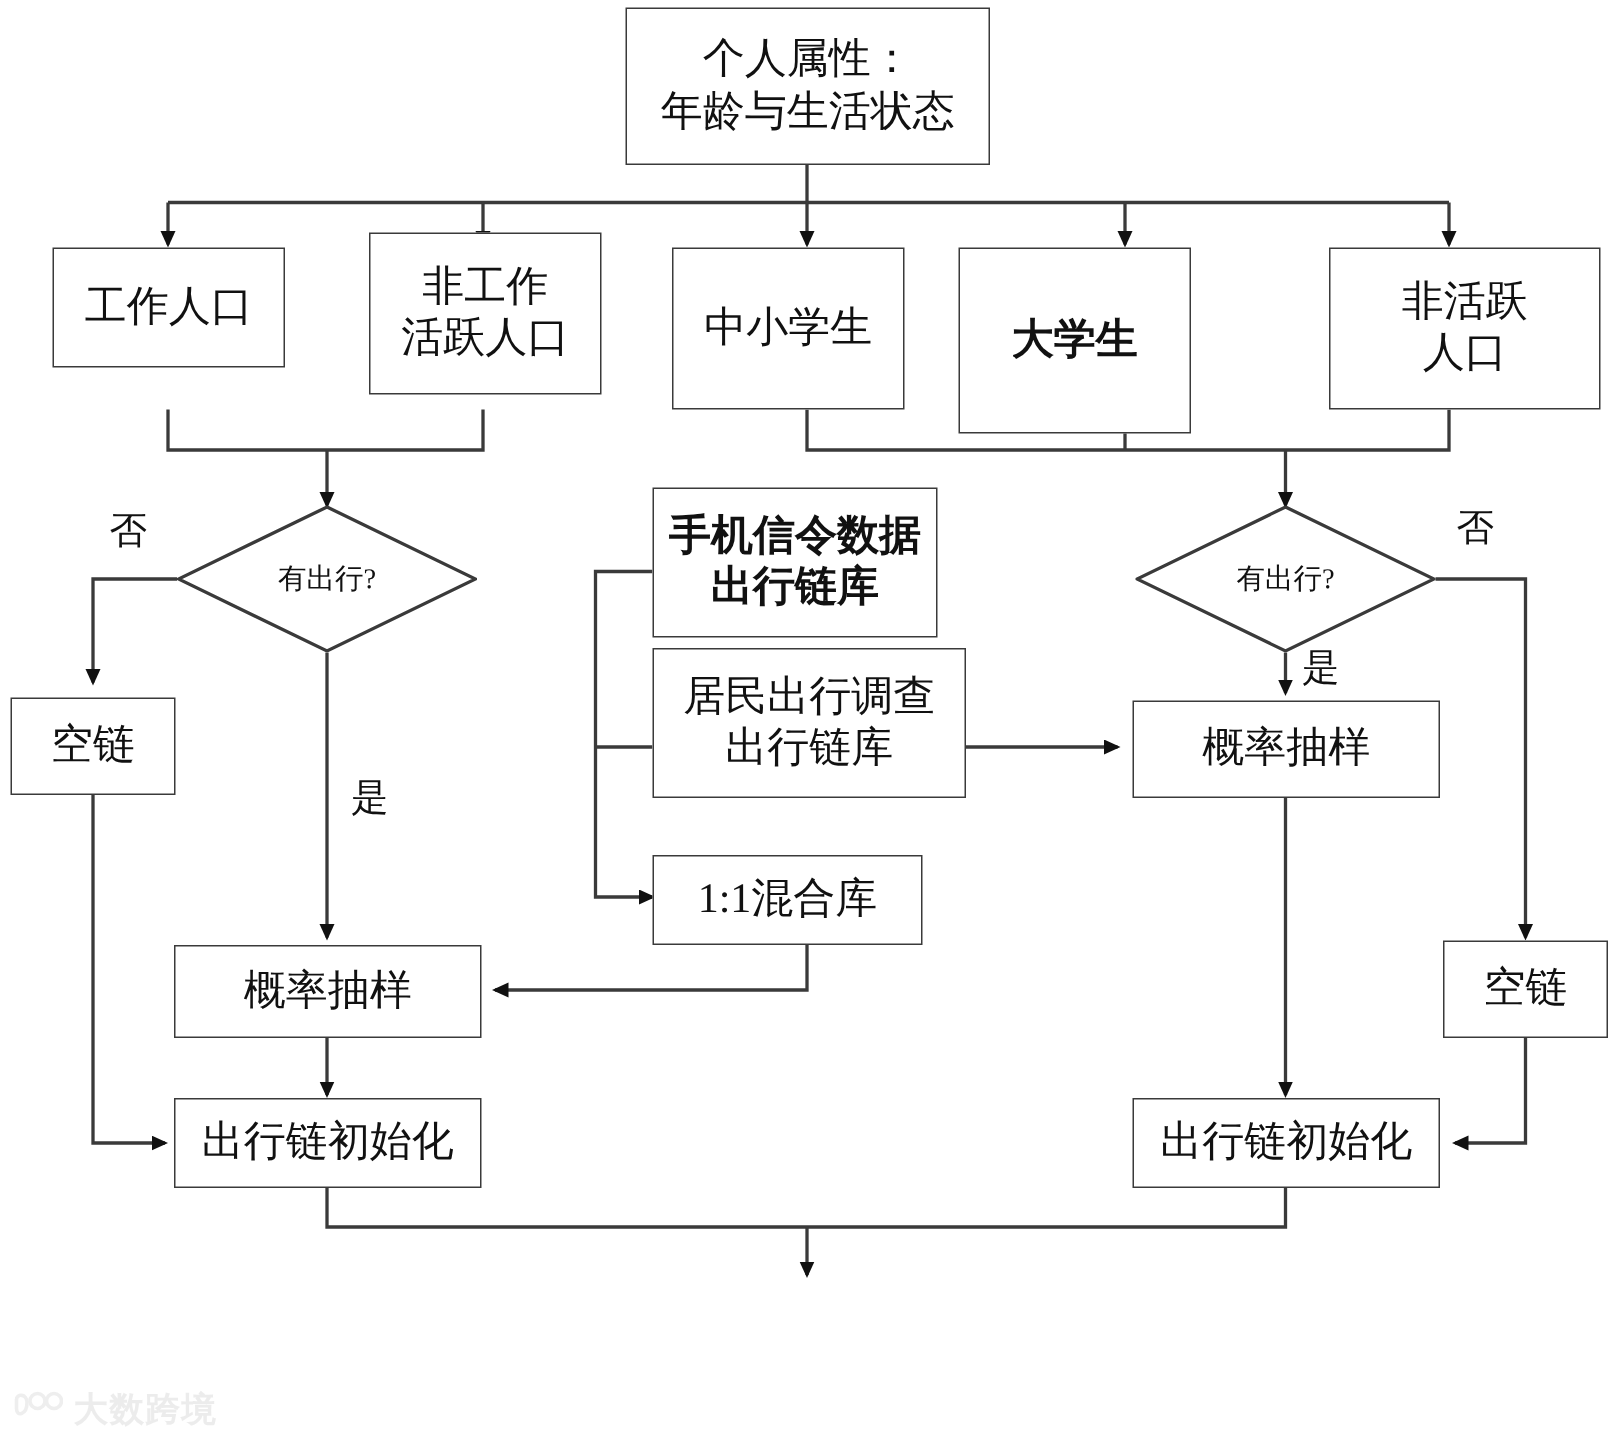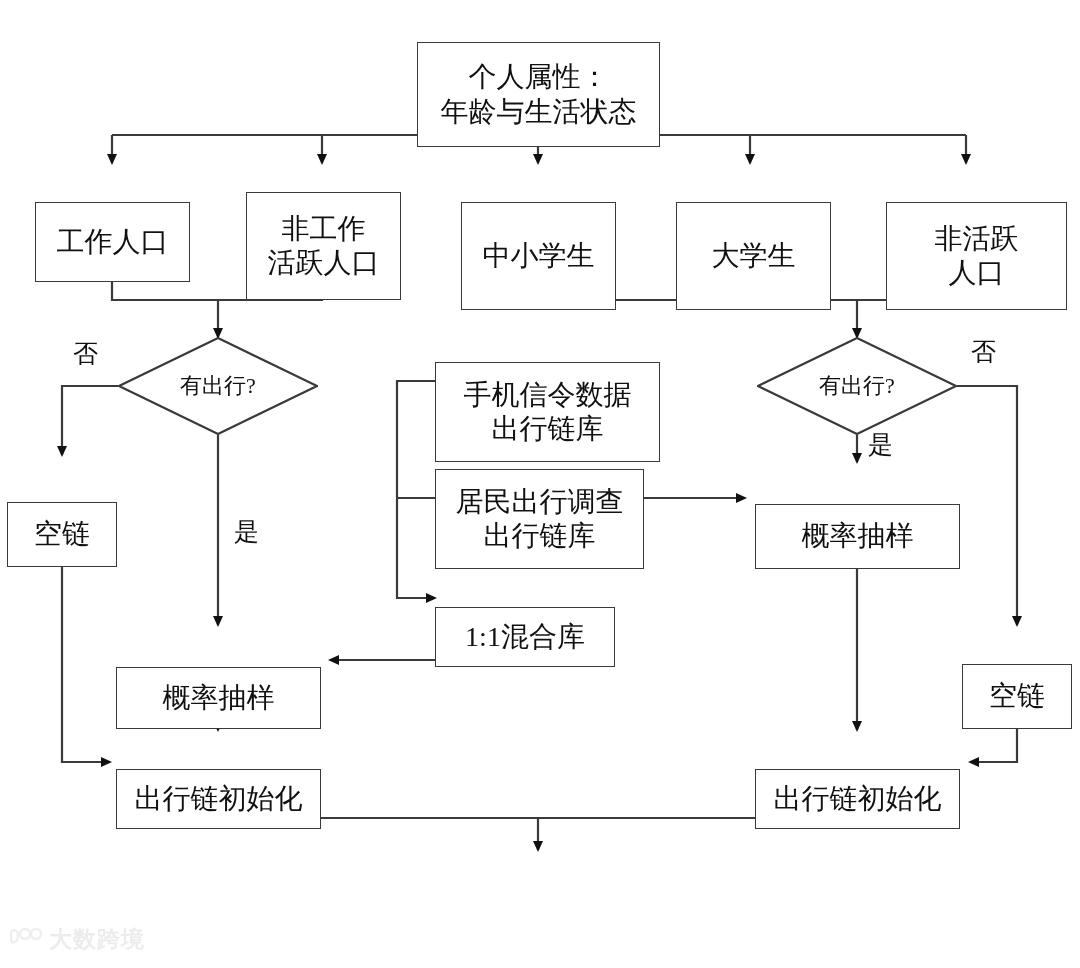--- a/index.html
+++ b/index.html
@@ -1,25 +1,25 @@
 <!DOCTYPE html>
 <html><head>
 <meta charset="utf-8">
 <style>
   html,body{margin:0;padding:0;background:#ffffff;}
   body{font-family:"Liberation Serif","DejaVu Serif",serif;}
   #stage{position:relative;width:1080px;height:968px;background:#ffffff;overflow:hidden;}
   #wire{position:absolute;left:0;top:0;width:1080px;height:968px;}
   .node{position:absolute;box-sizing:border-box;border:1.6px solid #3a3a3a;background:#fff;
         display:flex;align-items:center;justify-content:center;text-align:center;
-        font-family:"Liberation Serif","DejaVu Serif",serif;color:#111;line-height:1.22;margin-top:37px;}
+        font-family:"Liberation Serif","DejaVu Serif",serif;color:#111;line-height:1.22;}
   .node span{display:block;white-space:pre-line;}
   .f28{font-size:28px;}
   .diamond{position:absolute;display:flex;align-items:center;justify-content:center;}
-  .diamond .dlabel{position:relative;z-index:2;font-size:22px;color:#111;
+  .diamond .dlabel{position:relative;z-index:2;font-size:19px;color:#111;
         font-family:"Liberation Serif","DejaVu Serif",serif;}
   .edge-label{position:absolute;font-size:25px;color:#111;
         font-family:"Liberation Serif","DejaVu Serif",serif;}
   #watermark{position:absolute;left:8px;top:924px;display:flex;align-items:center;gap:7px;
         opacity:.62;}
   #watermark .wm-text{font-size:23px;color:#e2e2e2;font-weight:bold;letter-spacing:1px;
         font-family:"Liberation Sans","DejaVu Sans",sans-serif;}
 </style>
 </head>
 <body>
@@ -84,25 +84,25 @@
 
   <div class="node f28" style="left:35px;top:165px;width:155px;height:80px;">
     <span>工作人口</span>
   </div>
 
   <div class="node f28" style="left:246px;top:155px;width:155px;height:108px;">
     <span>非工作
 活跃人口</span>
   </div>
 
-  <div class="node f28" style="left:461px;top:165px;width:155px;height:108px;">
+  <div class="node f28" style="left:448px;top:165px;width:155px;height:108px;">
     <span>中小学生</span>
   </div>
 
-  <div class="node f28" style="left:676px;top:165px;width:155px;height:108px;">
+  <div class="node f28" style="left:639px;top:165px;width:155px;height:124px;font-weight:bold;">
     <span>大学生</span>
   </div>
 
   <div class="node f28" style="left:886px;top:165px;width:181px;height:108px;">
     <span>非活跃
 人口</span>
   </div>
 
   <div class="diamond" style="left:118px;top:337px;width:200px;height:98px;">
     <svg width="200" height="98" viewBox="0 0 200 98" style="position:absolute;left:0;top:0;">
@@ -124,21 +124,21 @@
   <span class="edge-label" style="left:868px;top:428px;">是</span>
 
   <div class="node f28" style="left:7px;top:465px;width:110px;height:65px;">
     <span>空链</span>
   </div>
 
   <div class="node f28" style="left:962px;top:627px;width:110px;height:65px;">
     <span>空链</span>
   </div>
 
-  <div class="node f28" style="left:435px;top:325px;width:225px;height:100px;">
+  <div class="node f28" style="left:435px;top:325px;width:190px;height:100px;font-weight:bold;">
     <span>手机信令数据
 出行链库</span>
   </div>
 
   <div class="node f28" style="left:435px;top:432px;width:209px;height:100px;">
     <span>居民出行调查
 出行链库</span>
   </div>
 
   <div class="node f28" style="left:435px;top:570px;width:180px;height:60px;">

